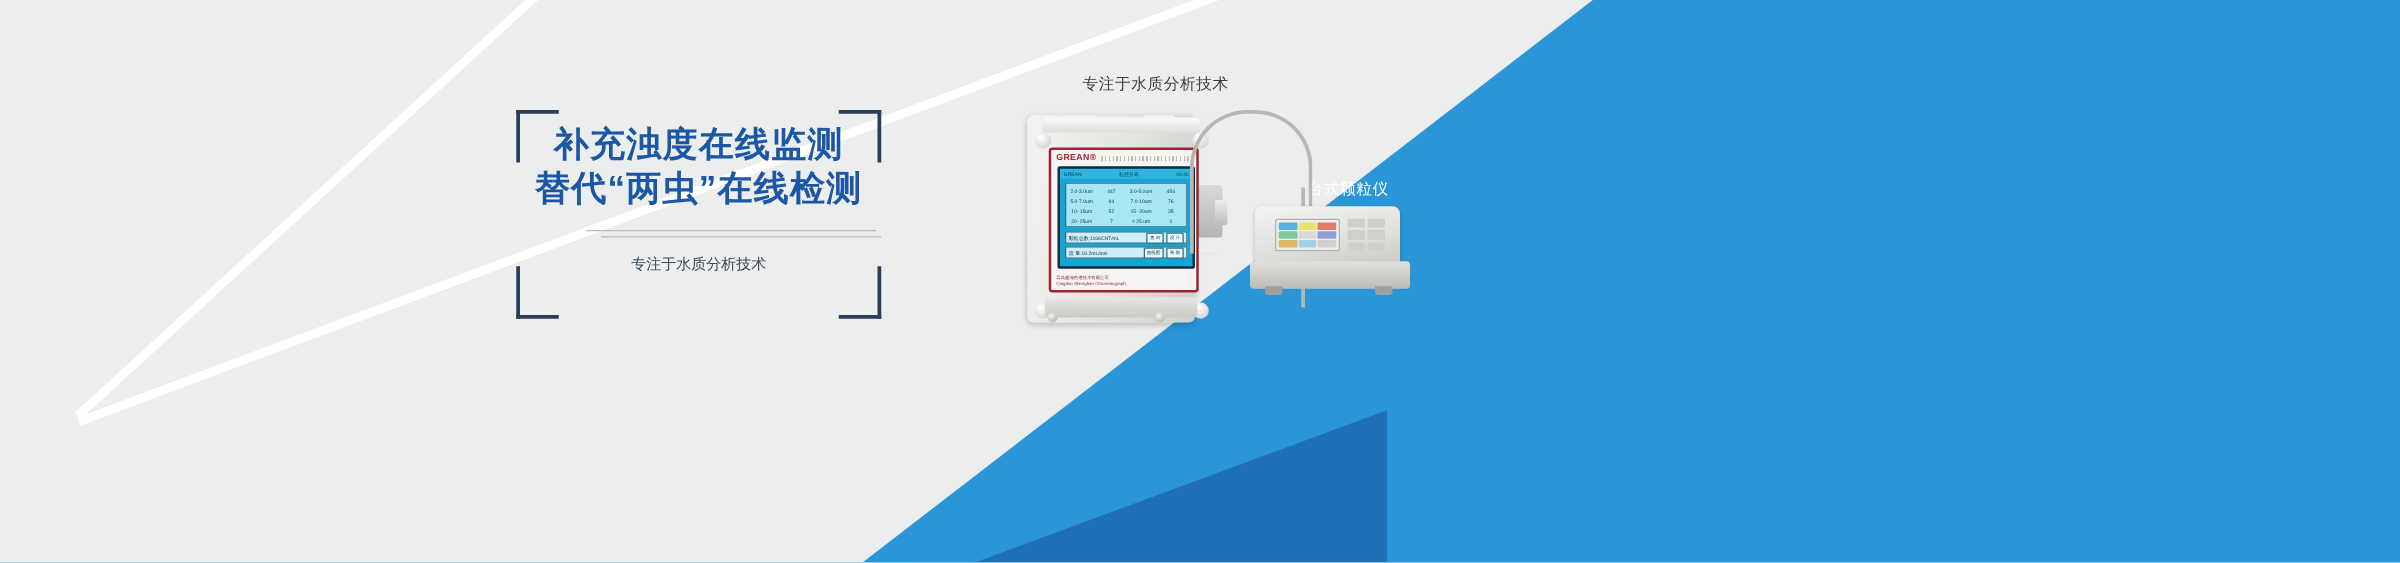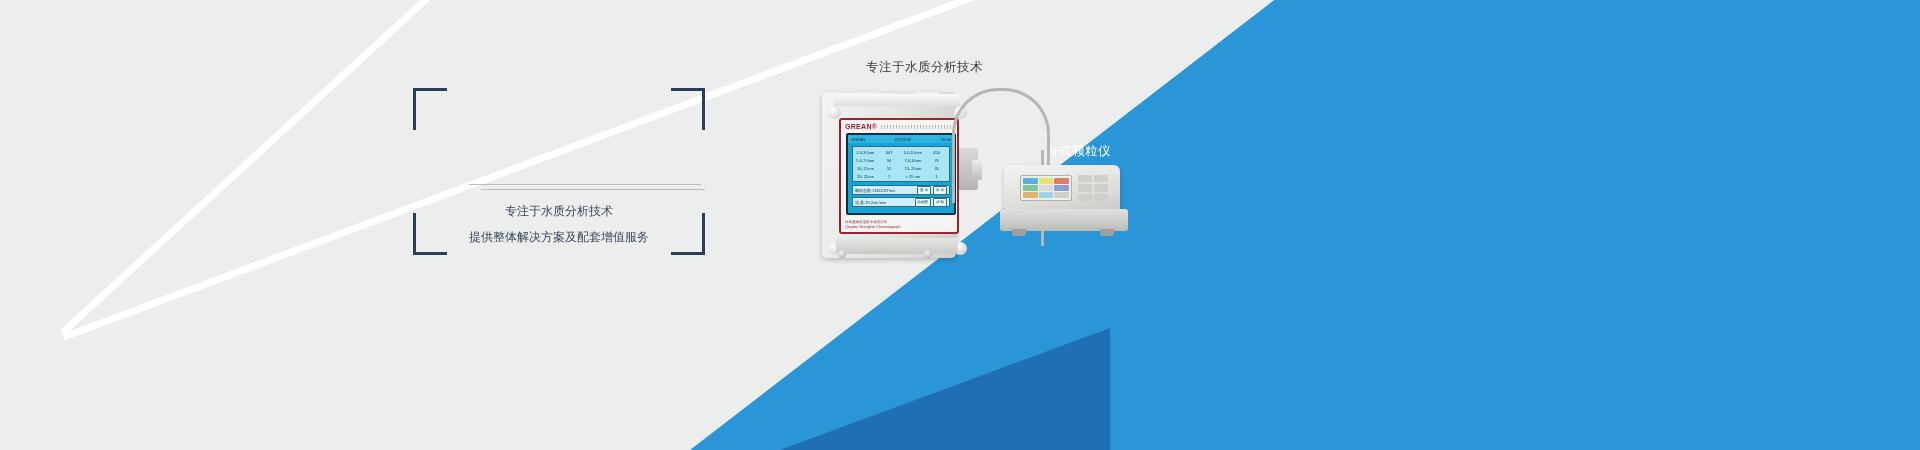--- a/index.html
+++ b/index.html
@@ -261,26 +261,29 @@
   <div class="copy">
     <div class="bracket-tl"></div>
     <div class="bracket-tl2"></div>
     <div class="bracket-tr"></div>
     <div class="bracket-tr2"></div>
     <div class="bracket-bl"></div>
     <div class="bracket-bl2"></div>
     <div class="bracket-br"></div>
     <div class="bracket-br2"></div>
 
+    <div class="headline">
+      <span class="l1">补充浊度在线监测</span>
+      <span class="l2">替代“两虫”在线检测</span>
+    </div>
 
     <div class="rule rule-1"></div>
     <div class="rule rule-2"></div>
 
     <div class="sub sub-1">专注于水质分析技术</div>
-    <div class="sub sub-2">提供整体解决方案及配套增值服务</div>
   </div>
 
   <div class="plabel plabel-1">专注于水质分析技术</div>
   <div class="plabel plabel-2">台式颗粒仪</div>
 
   <div class="analyzer">
     <div class="an-side"></div>
     <div class="an-side-cap"></div>
 
     <div class="an-body">

